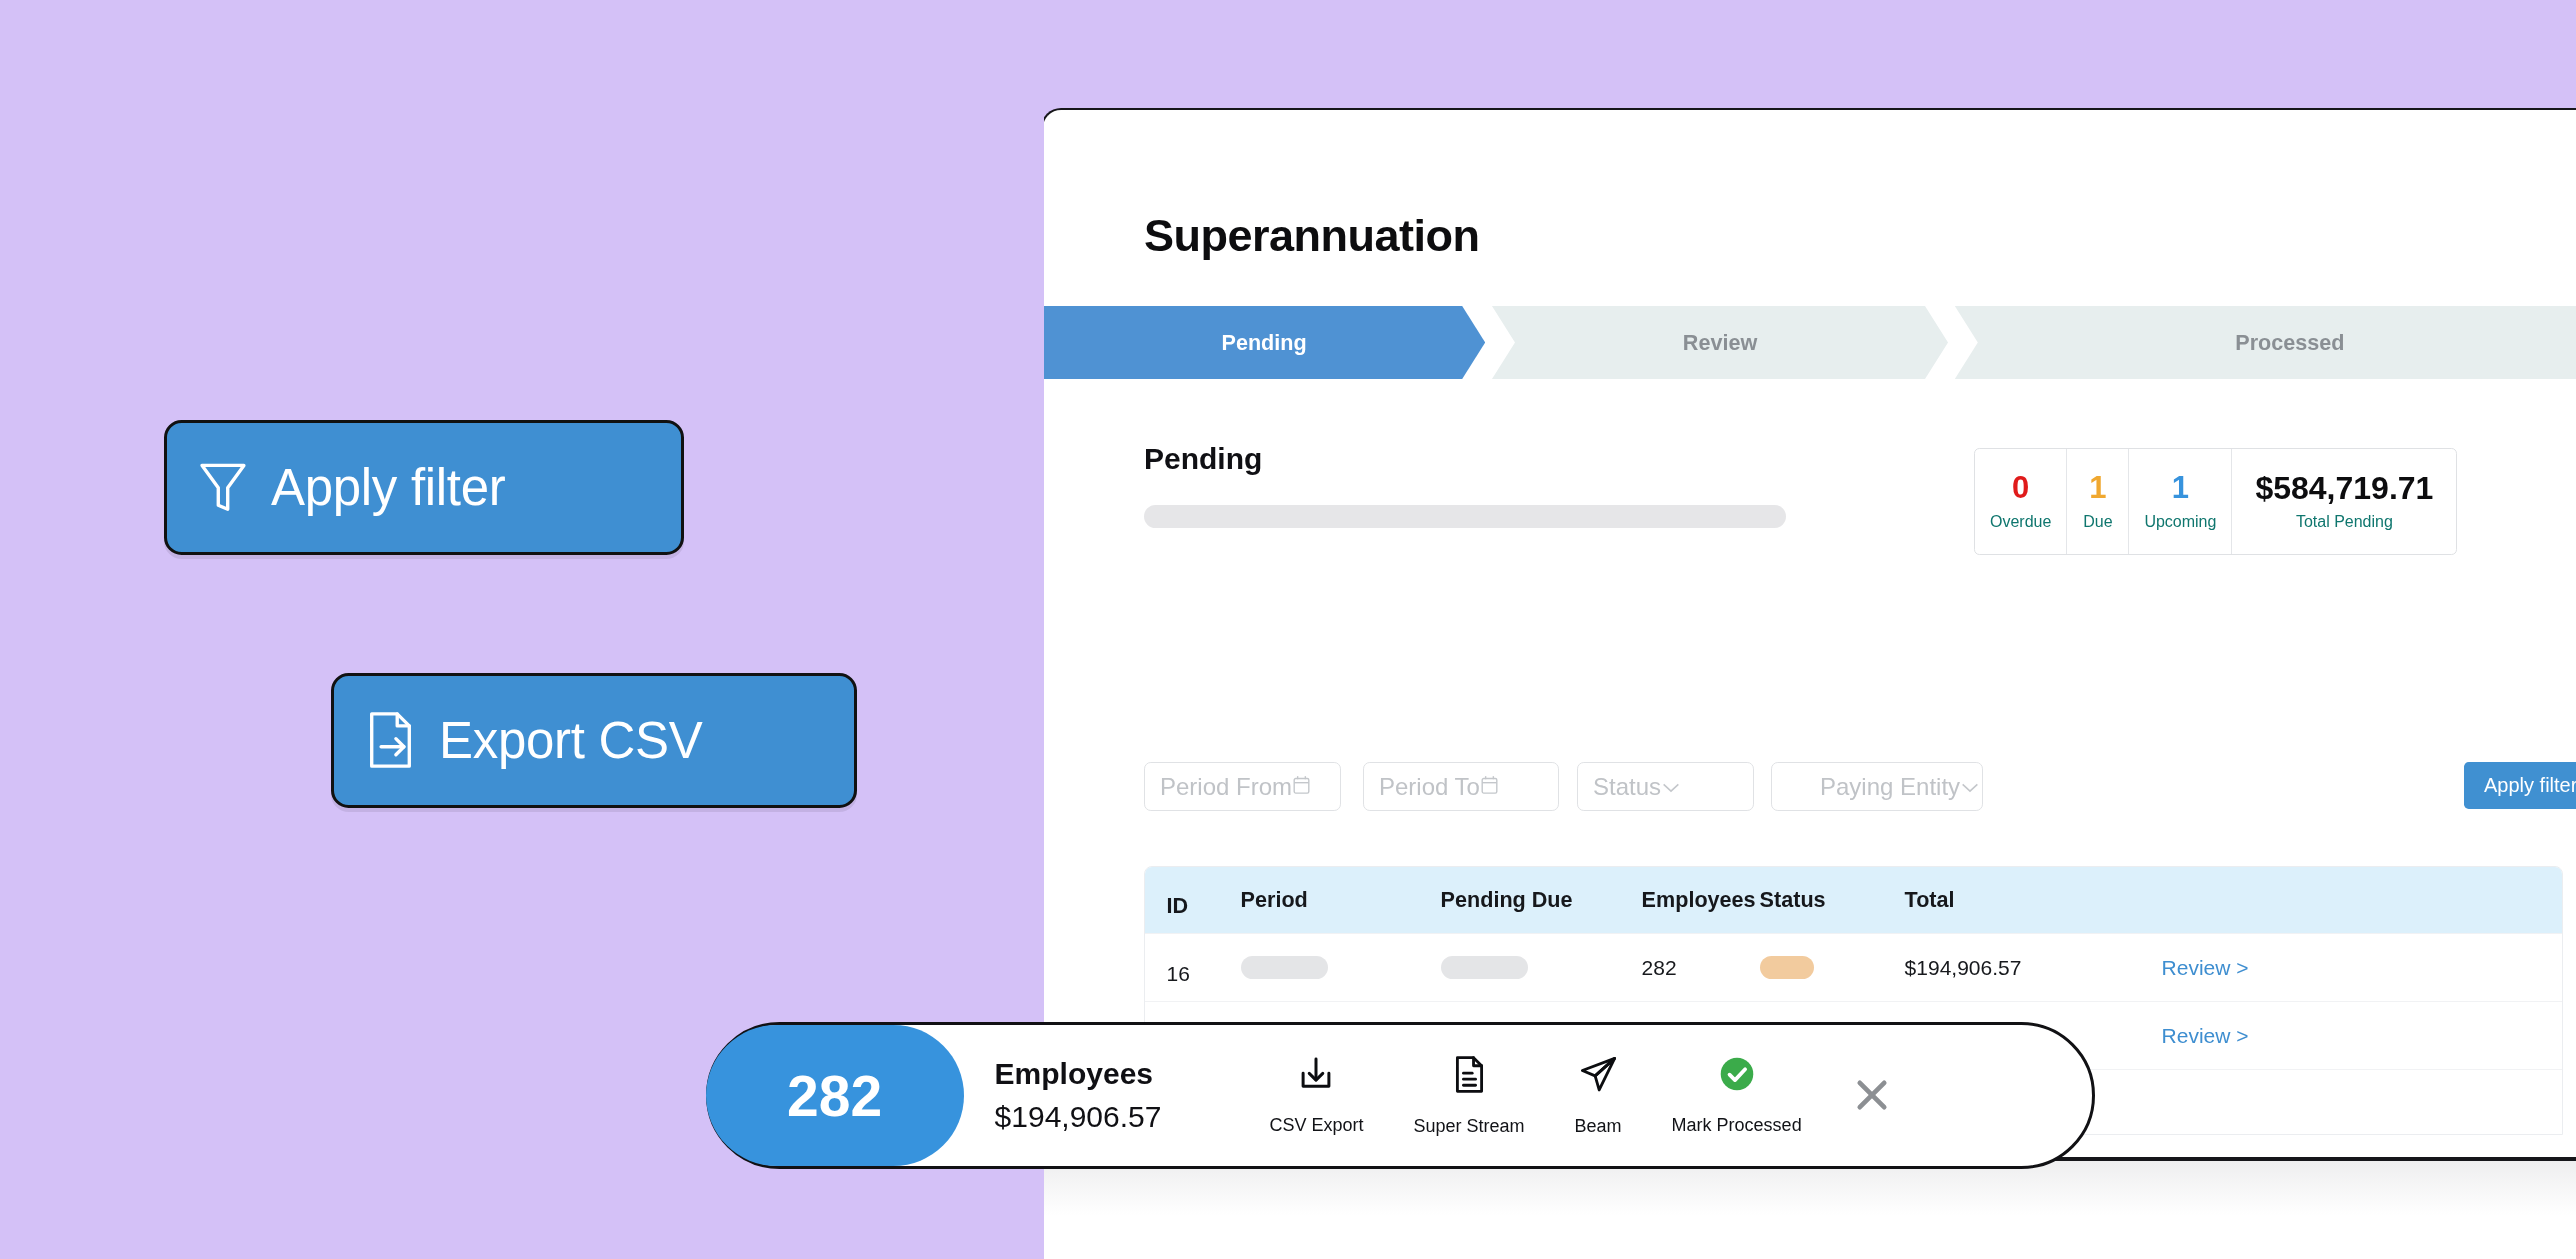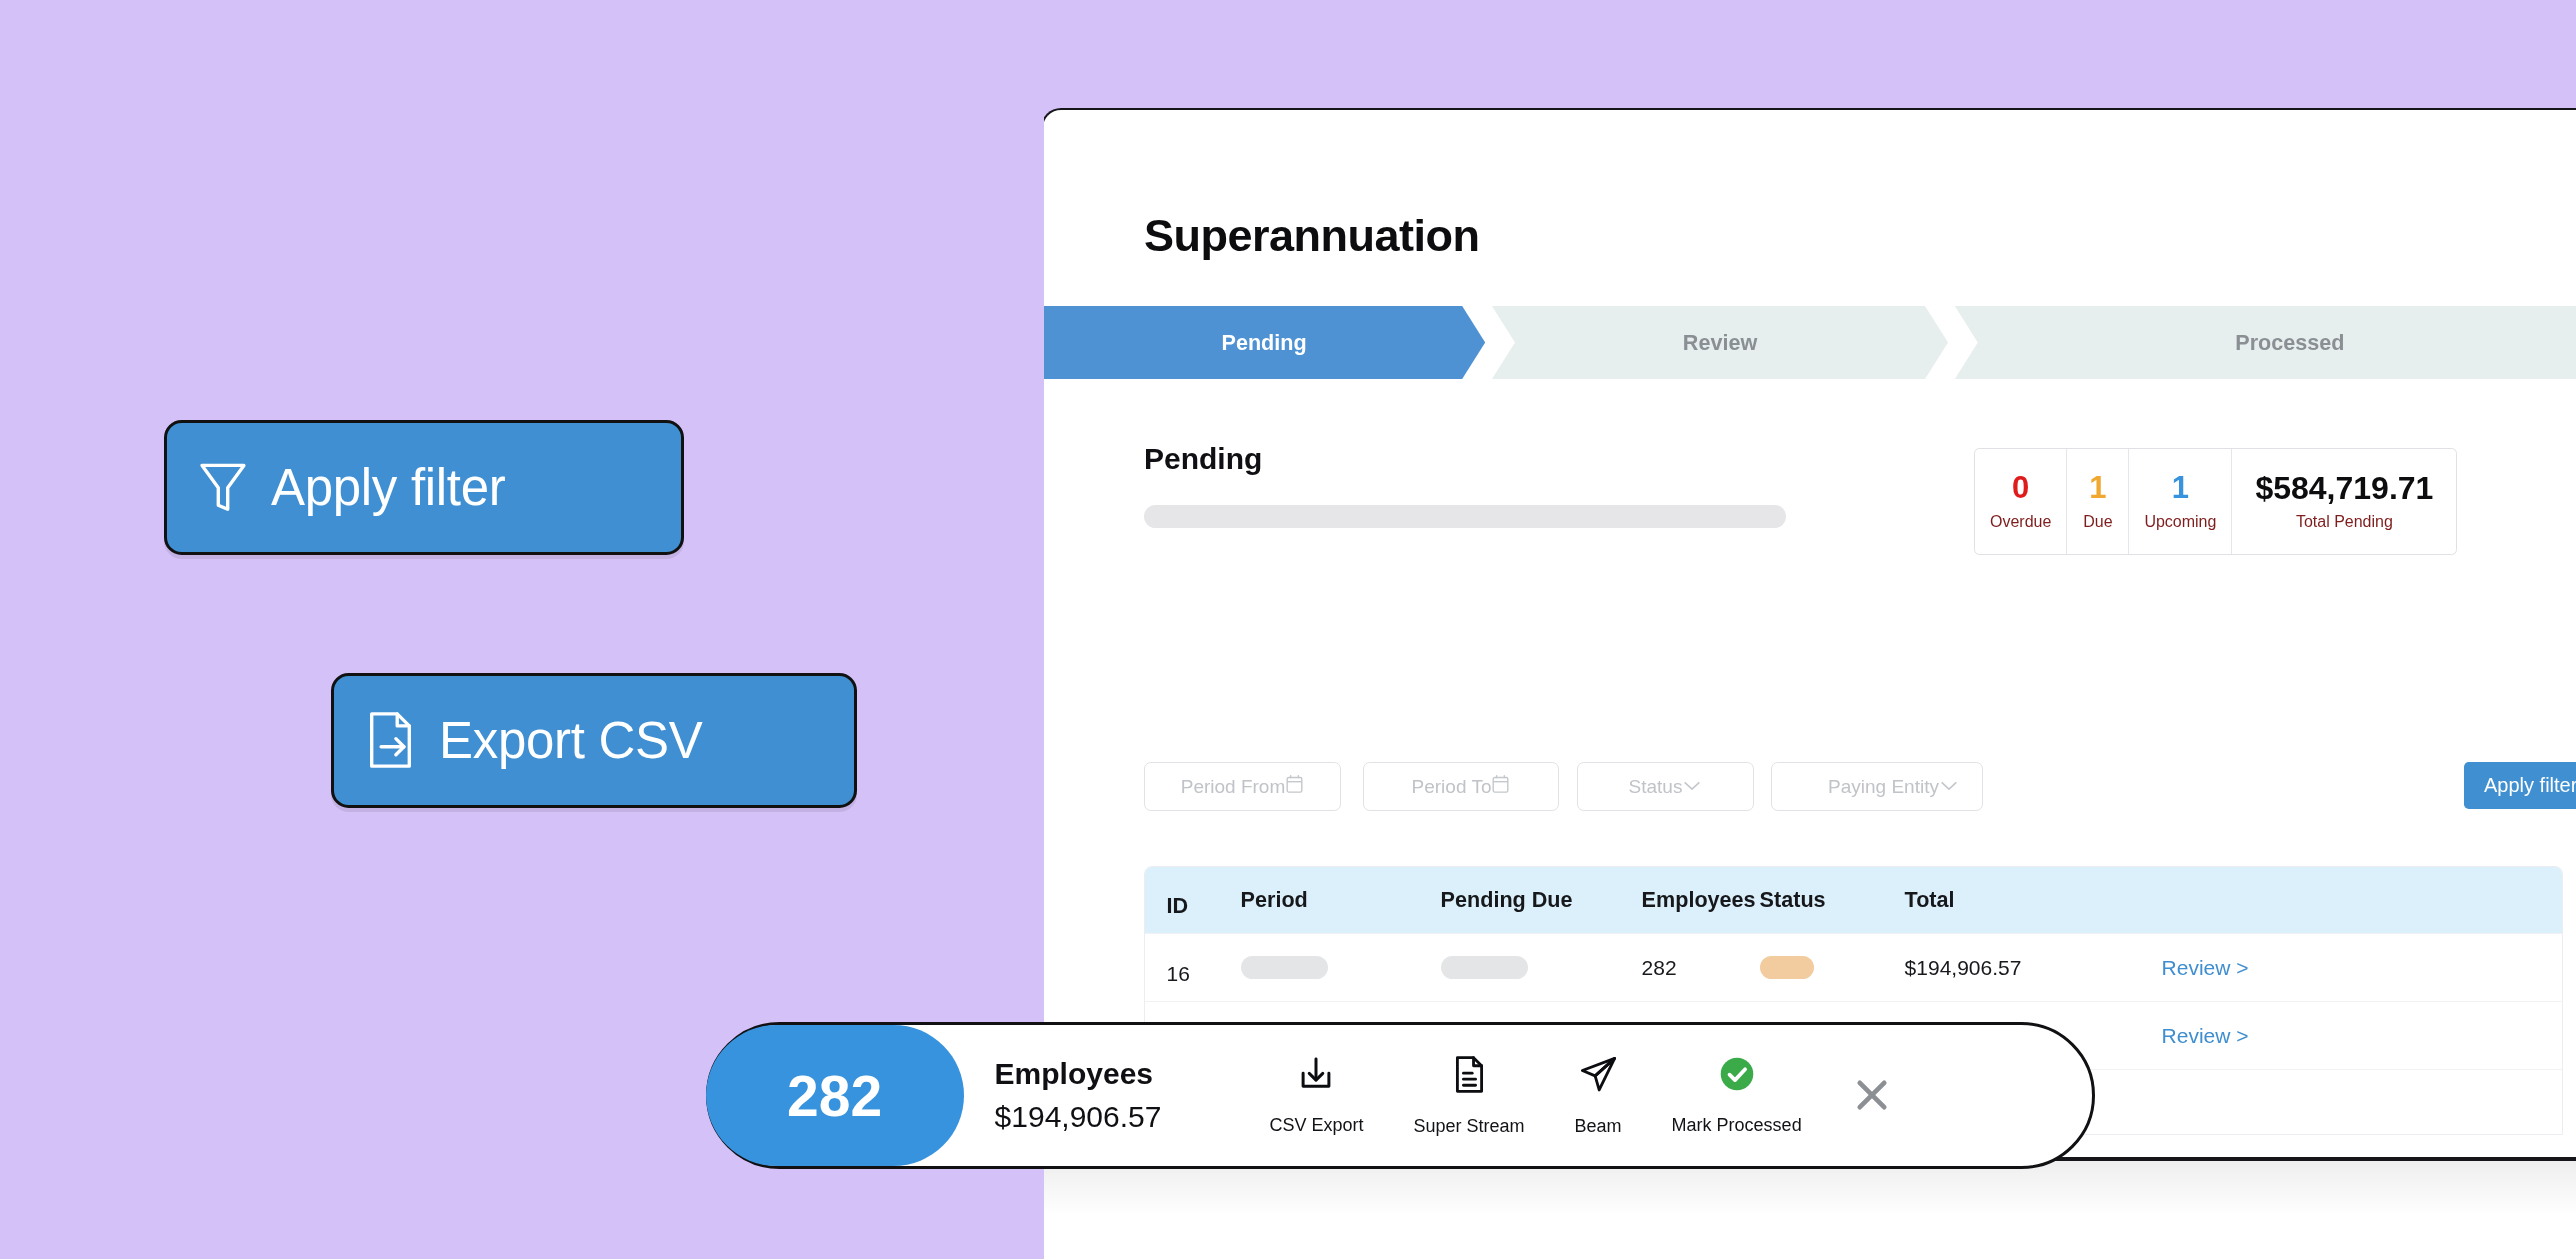--- a/index.html
+++ b/index.html
@@ -170,21 +170,21 @@
   .stat-value {
     font-size: 31px;
     font-weight: bold;
     line-height: 1.05;
     white-space: nowrap;
   }
   .stat-value.lg { font-size: 32px; color: #0d0d0f; }
 
   .stat-label {
     font-size: 16px;
-    color: #7f1d1d;
+    color: #0f766e;
     margin-top: 8px;
     white-space: nowrap;
   }
 
   
   #filter-row {
     position: absolute;
     left: 101px; top: 652px;
     width: 1419px;
     height: 53px;
@@ -192,24 +192,24 @@
 
   .filter-field {
     position: absolute;
     top: 0;
     height: 49px;
     border: 1.4px solid #e0e2e5;
     border-radius: 6.8px;
     background: #ffffff;
     display: flex;
     align-items: center;
-    justify-content: center;
+    justify-content: flex-start;
     padding: 0 15px;
     color: #c0c3c7;
-    font-size: 19px;
+    font-size: 24px;
   }
 
   #field-period-from { left: 0;    width: 197px; }
   #field-period-to   { left: 219px; width: 196px; }
   #field-status      { left: 433px; width: 177px; }
   #field-paying-entity { left: 627px; width: 212px; padding-left: 48px; }
 
   .field-text { white-space: nowrap; }
 
   #apply-filter-btn {

